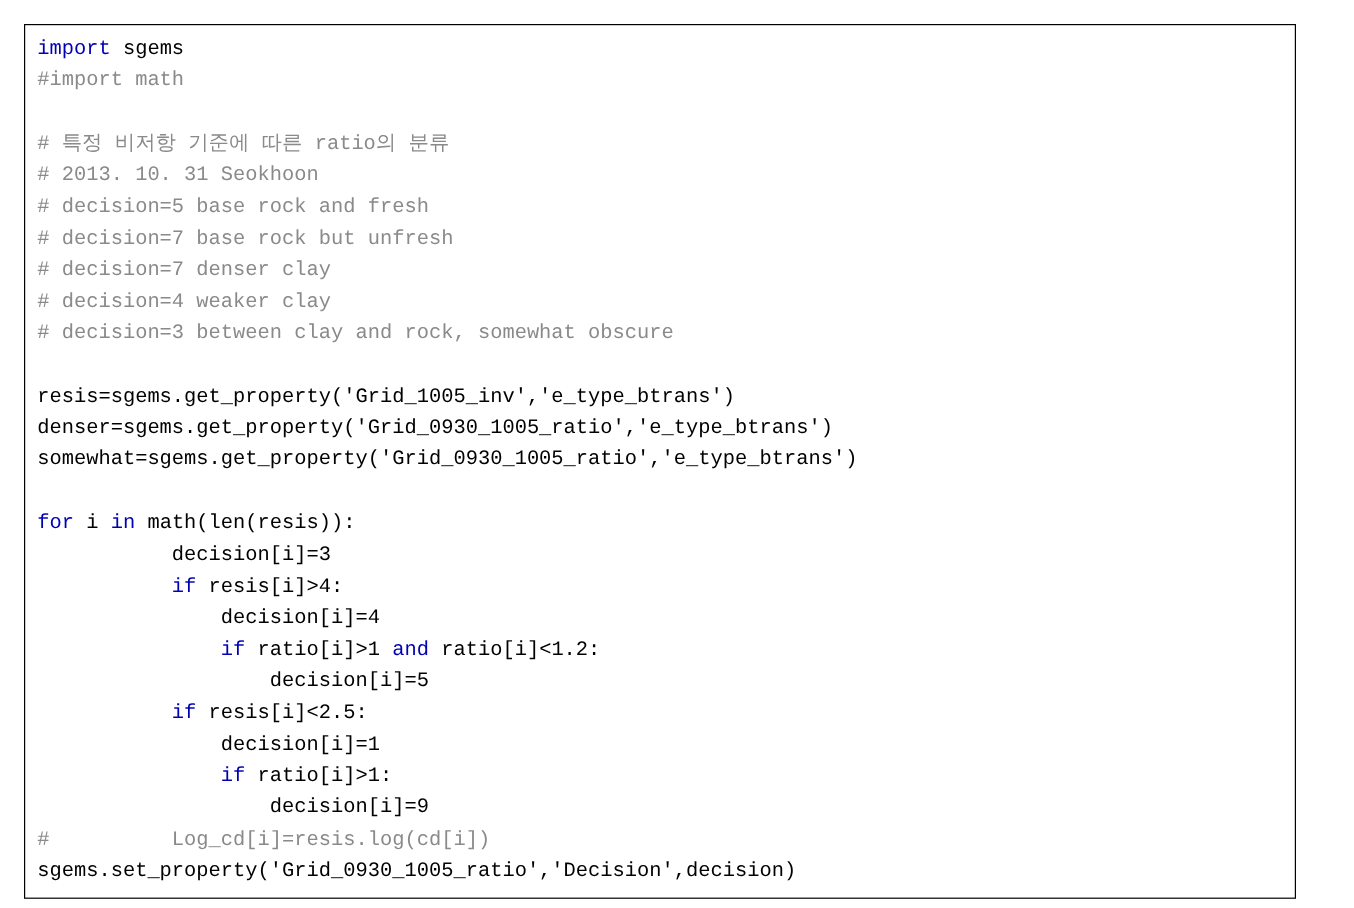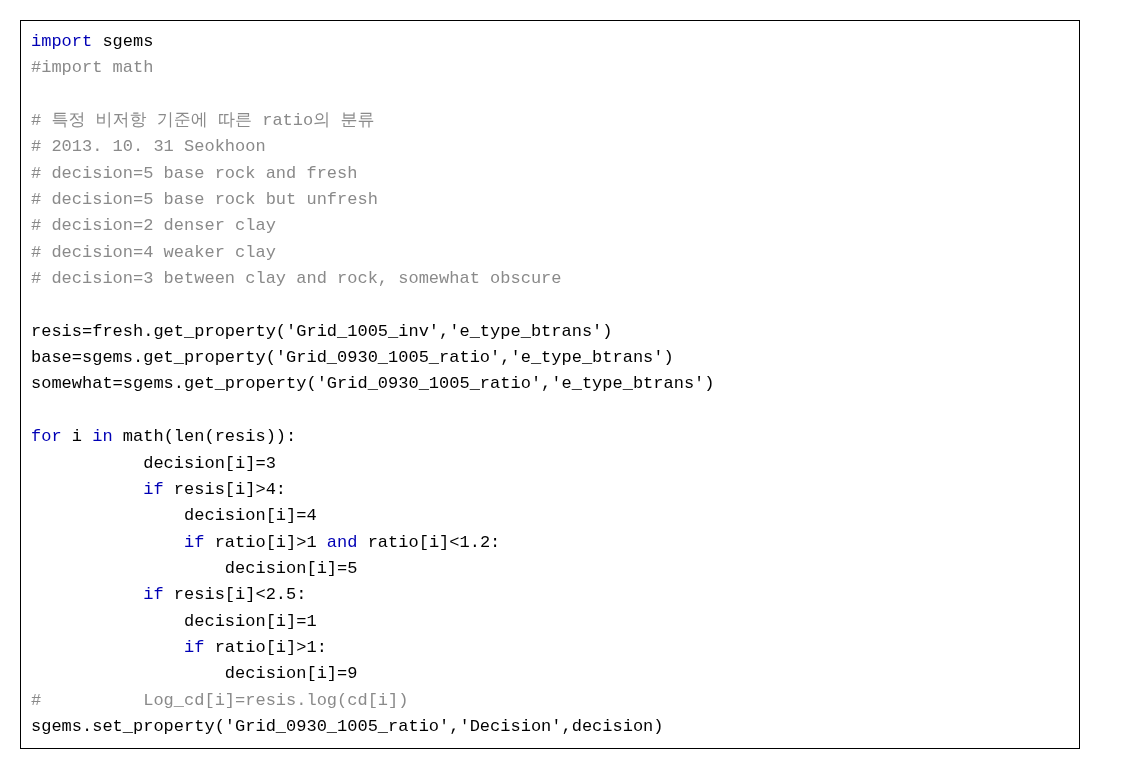--- a/index.html
+++ b/index.html
@@ -24,27 +24,27 @@
 </style>
 </head>
 <body>
 
 <div class="code-box"><span class="kw">import</span><span> sgems</span>
 <span class="cm">#import math</span>
 <span></span>
 <span class="cm"># 특정 비저항 기준에 따른 ratio의 분류</span>
 <span class="cm"># 2013. 10. 31 Seokhoon</span>
 <span class="cm"># decision=5 base rock and fresh</span>
-<span class="cm"># decision=5 base rock but unfresh</span>
-<span class="cm"># decision=2 denser clay</span>
+<span class="cm"># decision=7 base rock but unfresh</span>
+<span class="cm"># decision=7 denser clay</span>
 <span class="cm"># decision=4 weaker clay</span>
 <span class="cm"># decision=3 between clay and rock, somewhat obscure</span>
 <span></span>
-<span>resis=fresh.get_property('Grid_1005_inv','e_type_btrans')</span>
-<span>base=sgems.get_property('Grid_0930_1005_ratio','e_type_btrans')</span>
+<span>resis=sgems.get_property('Grid_1005_inv','e_type_btrans')</span>
+<span>denser=sgems.get_property('Grid_0930_1005_ratio','e_type_btrans')</span>
 <span>somewhat=sgems.get_property('Grid_0930_1005_ratio','e_type_btrans')</span>
 <span></span>
 <span class="kw">for</span><span> i </span><span class="kw">in</span><span> math(len(resis)):</span>
 <span>           decision[i]=3</span>
 <span>           </span><span class="kw">if</span><span> resis[i]&gt;4:</span>
 <span>               decision[i]=4</span>
 <span>               </span><span class="kw">if</span><span> ratio[i]&gt;1 </span><span class="kw">and</span><span> ratio[i]&lt;1.2:</span>
 <span>                   decision[i]=5</span>
 <span>           </span><span class="kw">if</span><span> resis[i]&lt;2.5:</span>
 <span>               decision[i]=1</span>

